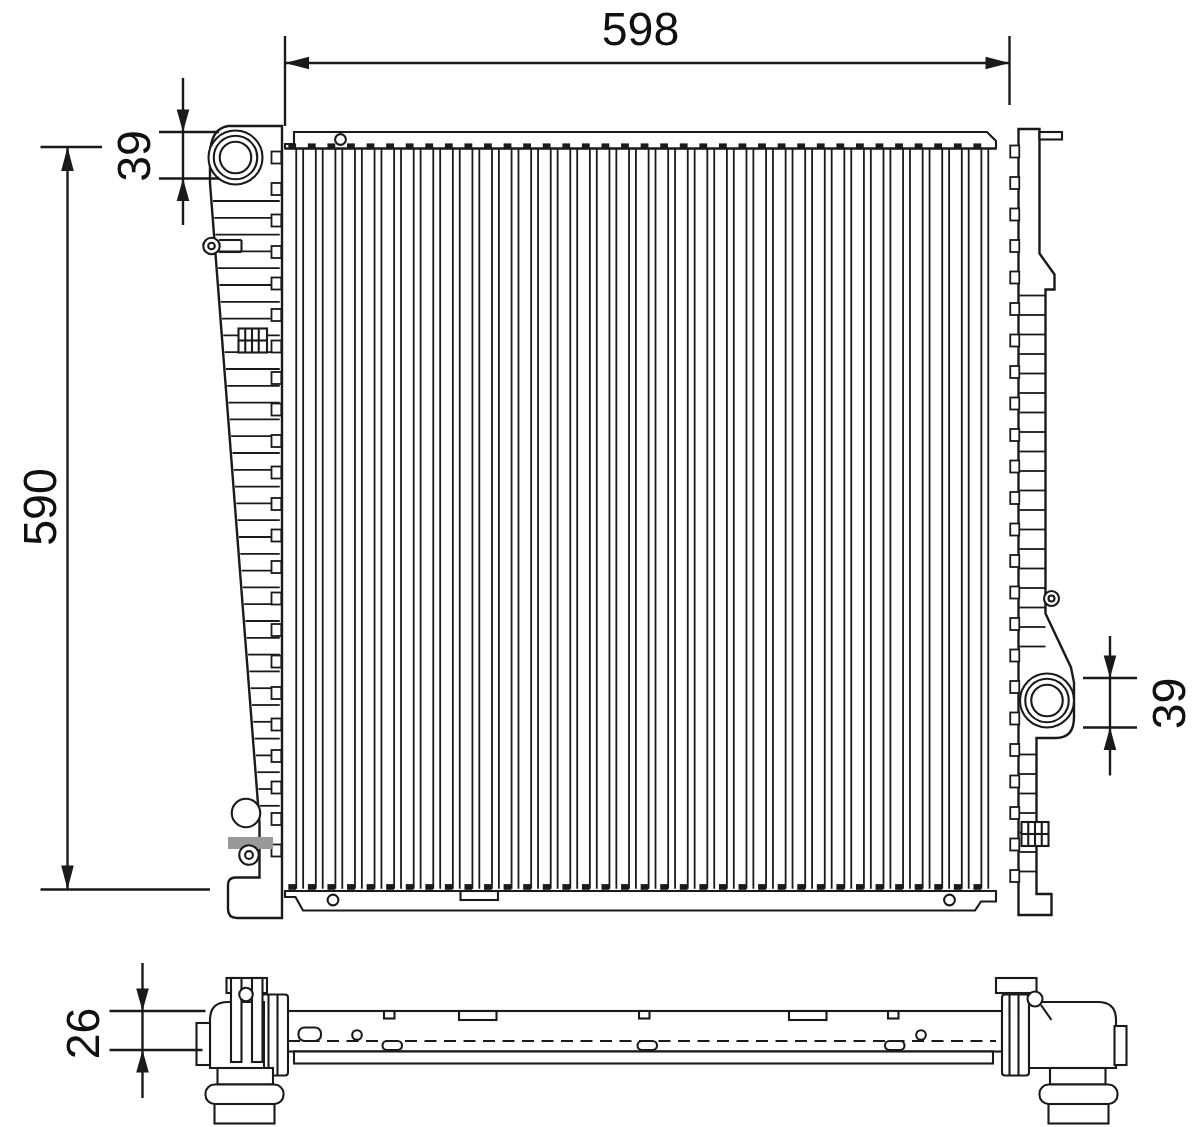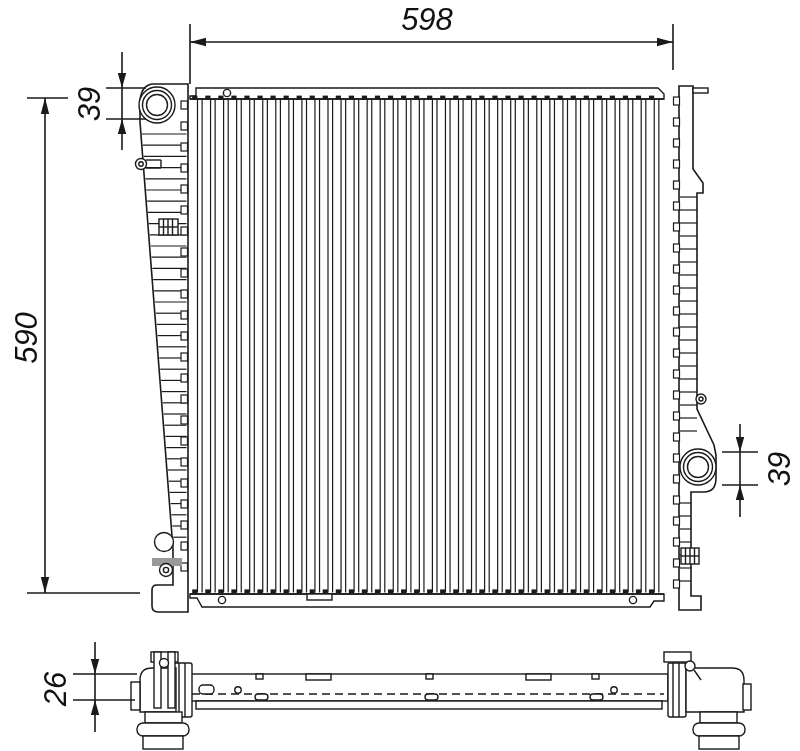--- a/index.html
+++ b/index.html
@@ -1,17 +1,17 @@
 <!DOCTYPE html>
 <html><head>
 <meta charset="utf-8">
 <style>
   html,body{margin:0;padding:0;background:#ffffff;}
   .stage{position:relative;width:800px;height:751px;background:#fff;overflow:hidden;
-         font-family:"Liberation Sans", sans-serif;font-style:italic;}
+         font-family:"Liberation Sans", sans-serif;}
   svg{display:block;}
   .ln{stroke:#1a1a1a;stroke-width:1.4;fill:none;stroke-linecap:butt;}
   .wf{stroke:#1a1a1a;stroke-width:1.4;fill:#ffffff;}
   .wf2{stroke:#1a1a1a;stroke-width:1.6;fill:#ffffff;}
   .dk{fill:#1a1a1a;stroke:none;}
   .dashed{stroke:#1a1a1a;stroke-width:1.3;fill:none;stroke-dasharray:8 5;}
   .dim-line{stroke:#1a1a1a;stroke-width:1.6;fill:none;}
   .dim-label{font-family:"Liberation Sans", sans-serif;font-size:31px;fill:#111;}
 </style>
 </head>

